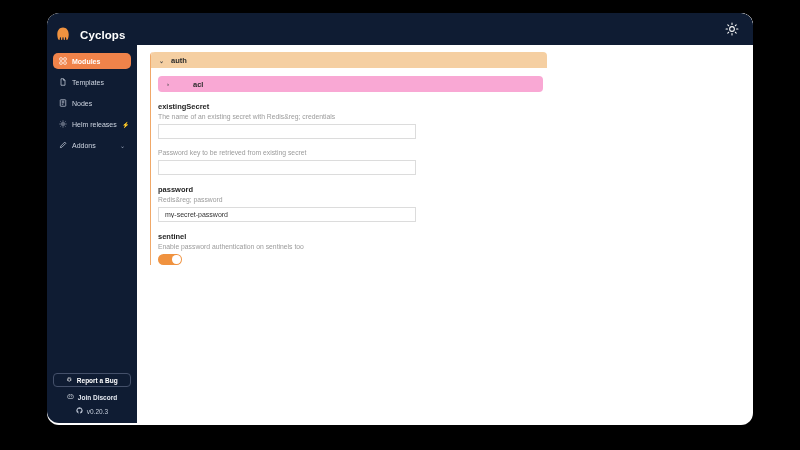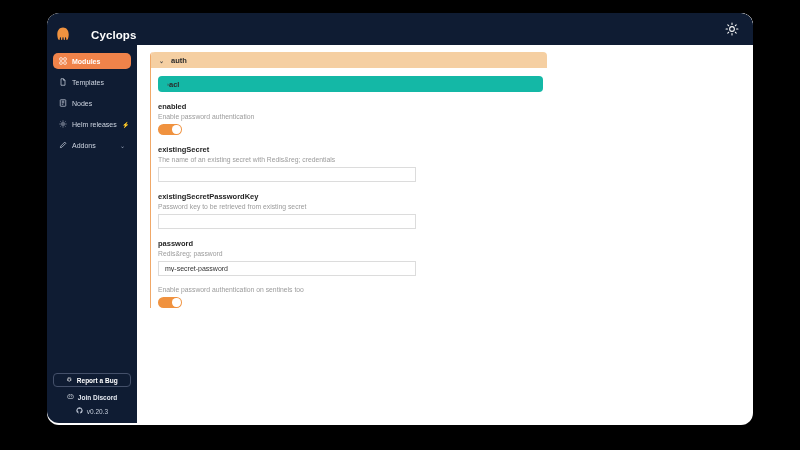--- a/index.html
+++ b/index.html
@@ -25,21 +25,21 @@
   #sidebar {
     position: absolute;
     left: 0; top: 0;
     width: 90px; height: 410px;
     background: #0f1c33;
     border-radius: 12px 0 0 12px;
     color: #ffffff;
   }
 
   #brand {
-    display: flex; align-items: center; gap: 21px;
+    display: flex; align-items: center; gap: 10px;
     padding: 10px 0 0 9px;
     height: 34px;
   }
   #brand .logo-mark { width: 14px; height: 16px; flex: 0 0 auto; }
   #brand .brand-text {
     font-size: 11.5px; font-weight: 700; letter-spacing: .1px;
     color: #ffffff;
   }
 
   .nav-list { margin-top: 6px; padding: 0 6px; }
@@ -135,23 +135,23 @@
     border-radius: 4px 4px 0 0;
     padding-left: 8px;
     font-size: 7.5px; font-weight: 600; color: #2b2b2b;
     cursor: pointer;
   }
   #auth-header .caret { font-size: 6px; color: #4a4a4a; }
 
   #auth-body { padding: 8px 0 0 7px; background: #ffffff; }
 
   #acl-row {
-    display: flex; align-items: center; gap: 0;
+    display: flex; align-items: center; gap: 24px;
     width: 385px; height: 16px;
-    background: #14b8a6;
+    background: #f9a8d4;
     border-radius: 4px;
     padding-left: 9px;
     margin-bottom: 10px;
     font-size: 7.5px; font-weight: 600; color: #2b2b2b;
     cursor: pointer;
     text-align: right;
   }
   #acl-row .caret { font-size: 6px; color: #4a4a4a; }
 
   .field { margin-bottom: 10px; }
@@ -320,47 +320,40 @@
           <span>auth</span>
         </div>
 
         <div id="auth-body">
 
           <div id="acl-row">
             <span class="caret">›</span>
             <span>acl</span>
           </div>
 
-          <div class="field">
-            <div class="field-label">enabled</div>
-            <div class="field-desc">Enable password authentication</div>
-            <div class="toggle">
-                <span class="knob"></span>
-              </div>
-          </div>
 
           <div class="field">
             <div class="field-label">existingSecret</div>
             <div class="field-desc">The name of an existing secret with Redis&amp;reg; credentials</div>
             <input class="field-input" type="text" value="" placeholder="" style="">
           </div>
 
           <div class="field">
-            <div class="field-label">existingSecretPasswordKey</div>
             <div class="field-desc">Password key to be retrieved from existing secret</div>
             <input class="field-input" type="text" value="" style="">
           </div>
 
           <div class="field">
             <div class="field-label">password</div>
             <div class="field-desc">Redis&amp;reg; password</div>
             <input class="field-input" type="text" value="my-secret-password" style="">
           </div>
 
           <div class="field">
+            <div class="field-label">sentinel</div>
             <div class="field-desc">Enable password authentication on sentinels too</div>
             <div class="toggle">
                 <span class="knob"></span>
               </div>
           </div>
 
 
 
         </div>
       </section>

